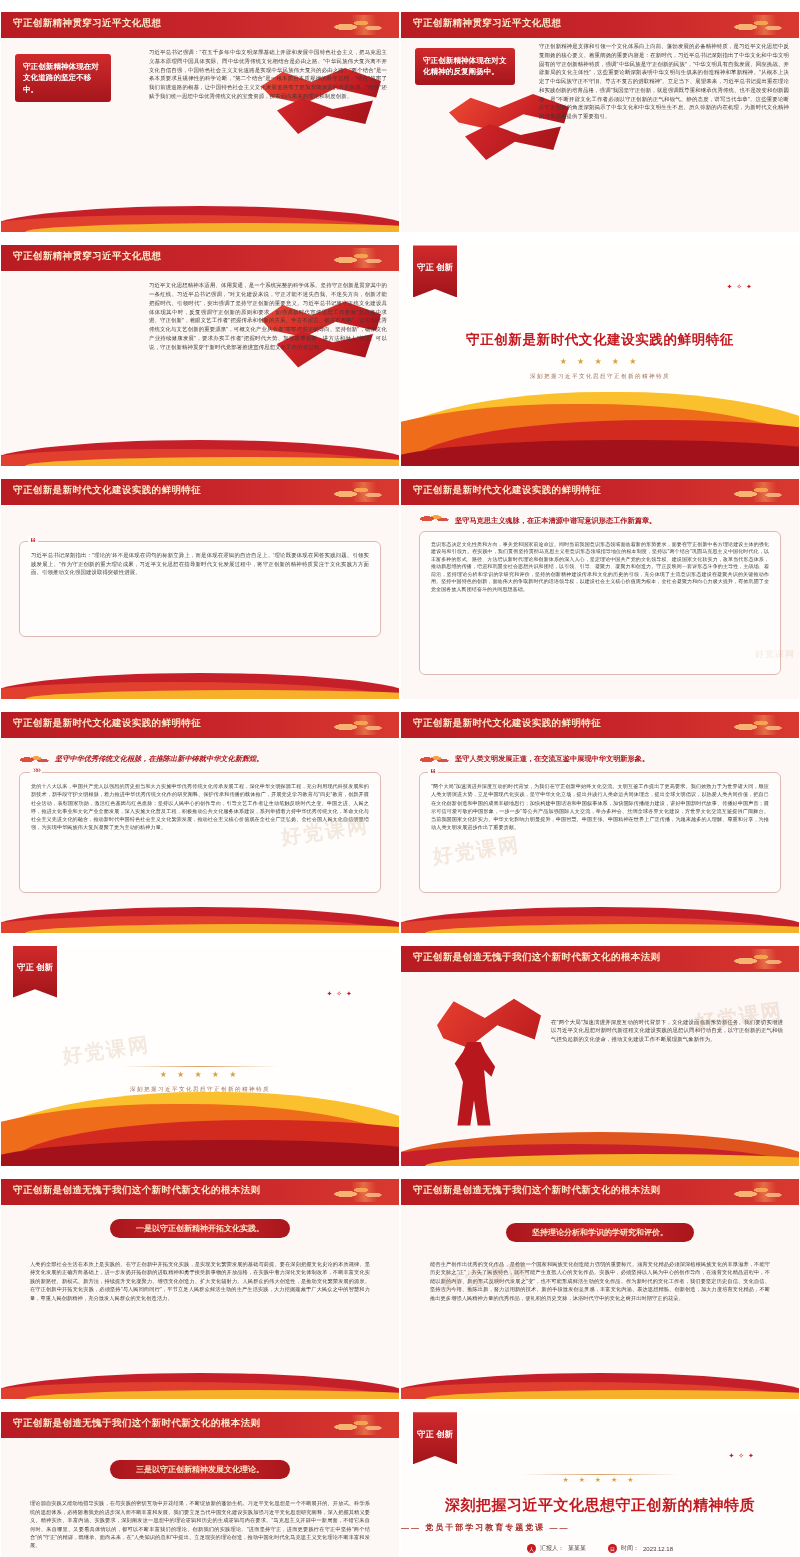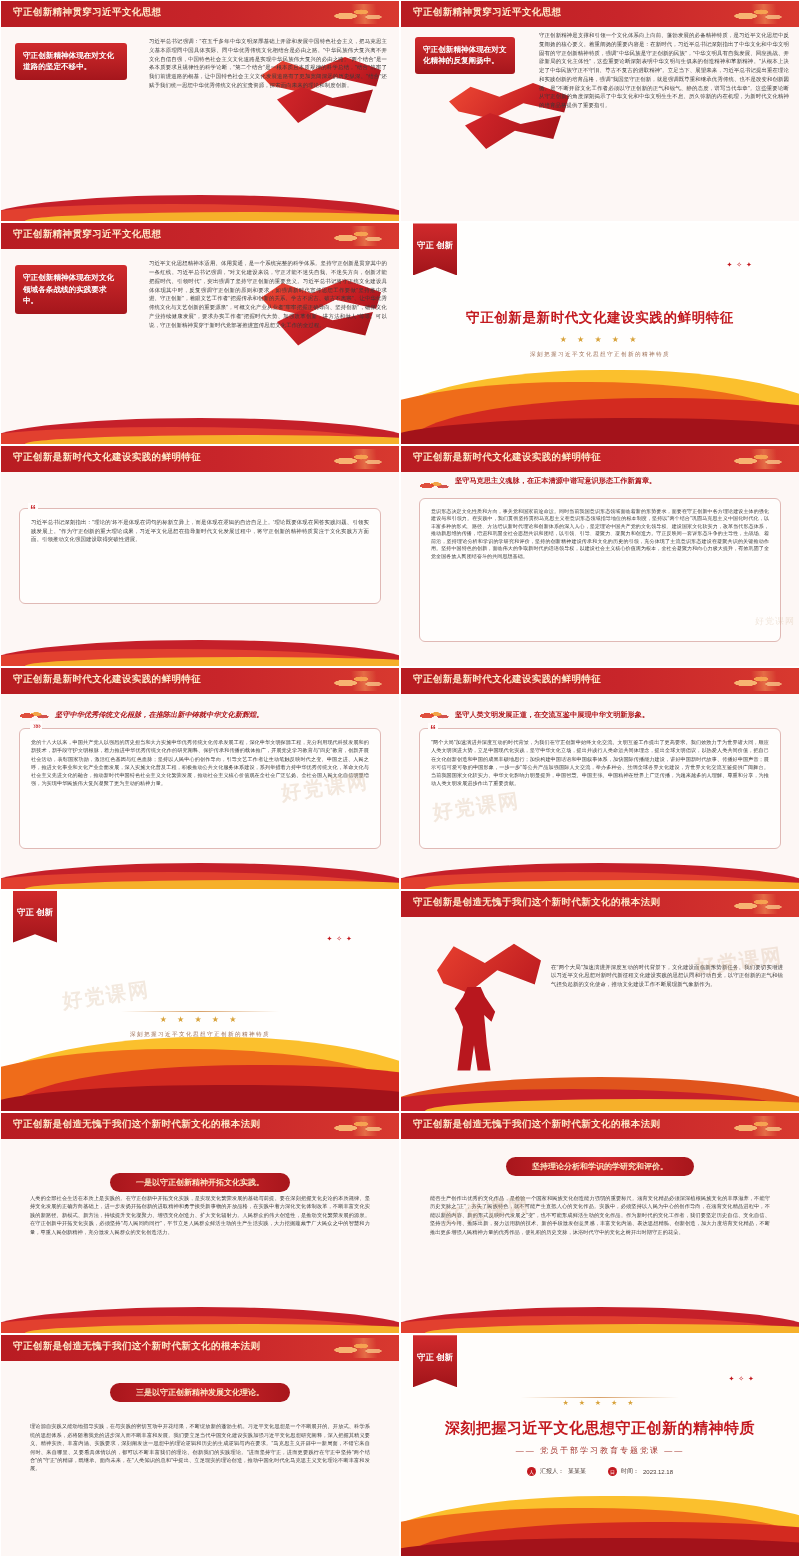--- a/index.html
+++ b/index.html
@@ -13,20 +13,21 @@
     grid-template-columns: 400px 400px;
     width: 800px;
   }
   .slide {
     width: 400px;
     height: 222.4px;
     position: relative;
     overflow: hidden;
     background: #fdf7f5;
     border: 0.5px solid #ffffff;
+    margin-top: 11px;
   }
   
   .topbar {
     position: absolute; top: 0; left: 0; right: 0; height: 26px;
     background: linear-gradient(90deg,#b81c22 0%, #c8252a 55%, #d8392f 100%);
   }
   .topbar-title {
     position: absolute; top: 5px; left: 12px;
     color: #ffe9c8; font-size: 9.5px; font-weight: bold; letter-spacing: .4px;
     white-space: nowrap;
@@ -81,21 +82,21 @@
     color: #b01a20; font-size: 7.2px; font-weight: bold;
   }
   .sub-orn {
     position:absolute; left:14px; width:34px; height:14px;
     background:
       radial-gradient(ellipse at 35% 55%, rgba(220,60,40,.9) 0 22%, transparent 23%),
       radial-gradient(ellipse at 62% 45%, rgba(240,150,40,.85) 0 18%, transparent 19%),
       radial-gradient(ellipse at 82% 62%, rgba(200,40,35,.8) 0 14%, transparent 15%);
   }
   .banner-label {
-    position: absolute; left: 14px; top: 42px; width: 112px;
+    position: absolute; left: 14px; top: 42px; width: 96px;
     background: linear-gradient(180deg,#d02a2c,#a5161c);
     color: #fff; font-size: 7.6px; font-weight: bold; line-height: 1.5;
     padding: 7px 8px; border-radius: 3px;
   }
   .flag-art {
     position: absolute; right: 8px; top: 38px; width: 140px; height: 100px;
   }
   .flag-art .f1 {
     position:absolute; left:10px; top:18px; width:120px; height:46px;
     background: linear-gradient(130deg,#ef4a34,#c41c22 70%,#96121a);
@@ -151,22 +152,22 @@
     background: linear-gradient(180deg,#d12a2c,#a1141a);
     clip-path: polygon(0 0, 100% 0, 100% 100%, 50% 84%, 0 100%);
     color:#fff; font-size:8.4px; font-weight:bold; line-height:1.35;
     display:flex; align-items:center; justify-content:center; text-align:center; padding-bottom:8px;
   }
   .cover .maintitle {
     position:absolute; left:0; right:0; top:84px; text-align:center;
     color:#c3191f; font-size:15px; font-weight:bold; letter-spacing:.5px;
   }
   .cover .subtitle {
-    position:absolute; left:0; right:0; top:110px; text-align:center;
-    color:#a2302a; font-size:8px; letter-spacing:2px;
+    position:absolute; left:0; right:0; top:110px; 
+    color:#a2302a; font-size:8px; letter-spacing:2px;font-weight:bold;
   }
   .meta-row {
     position:absolute; left:0; right:0; top:132px;
     display:flex; justify-content:center; gap:22px;
   }
   .meta {
     display:flex; align-items:center; gap:4px; font-size:6px; color:#4a3a36;
   }
   .meta .ic {
     width:9px; height:9px; border-radius:50%; background:#c3191f; color:#fff;
@@ -233,21 +234,20 @@
     <div style="position:absolute;left:138px;right:10px;top:30px;bottom:16px;" class="body-text">守正创新精神是支撑和引领一个文化体系向上向前、蓬勃发展的必备精神特质，是习近平文化思想中反复阐扬的核心要义。着重阐扬的重要内容是：在新时代，习近平总书记深刻指出了中华文化和中华文明固有的守正创新精神特质，强调"中华民族是守正创新的民族"，"中华文明具有自我发展、回应挑战、开辟新局的文化主体性"，这些重要论断深刻表明中华文明与生俱来的创造精神和革新精神。"从根本上决定了中华民族守正不守旧、尊古不复古的进取精神"。立足当下、展望未来，习近平总书记提出重在理论和实践创新的培育品格，强调"我国坚守正创新，就是强调既尊重和继承优秀传统、也不是改变和创新因循、是"不断开辟文化工作者必须以守正创新的正气和锐气、静的态度，谱写当代华章"。这些重要论断从守正创新的角度深刻揭示了中华文化和中华文明生生不息、历久弥新的内在机理，为新时代文化精神的培育品格提供了重要指引。</div>
   </div>
 
   <div class="slide">
     <div class="topbar">
       <div class="topbar-title">守正创新精神贯穿习近平文化思想</div>
       <div class="topbar-orn">
           <div class="dragon"></div>
         </div>
     </div>
-    <div class="banner-label">守正创新精神体现在对文化领域各条战线的实践要求中。</div>
     <div class="flag-art">
         <div class="f1"></div>
         <div class="f2"></div>
       </div>
     <div style="position:absolute;left:148px;right:12px;top:36px;bottom:28px;" class="body-text">习近平文化思想精神本适用、体用贯通，是一个系统完整的科学体系。坚持守正创新是贯穿其中的一条红线。习近平总书记强调，"对文化建设来说，守正才能不迷失自我、不迷失方向，创新才能把握时代、引领时代"，突出强调了坚持守正创新的重要意义。习近平总书记将守正统文化建设具体体现其中时，反复强调守正创新的原则和要求，如强调新时代宣传思想工作要做"坚持推中求进、守正创新"，着眼文艺工作者"把握传承和创新的关系、学古不泥古、破古不离宗"、让中华优秀传统文化与文艺创新的重要源泉"，可概文化产业从业者"牢牢把握正确导向、坚持创新"，确保文化产业持续健康发展"，要求办实工作者"把握时代大势、加强改革创新，讲方法和做人"等等。可以说，守正创新精神贯穿于新时代党部署推进宣传思想文化工作的全过程。</div>
     <div class="botwave">
         <i class="w1"></i>
         <i class="w2"></i>
         <i class="w3"></i>
       </div>
@@ -287,21 +287,21 @@
   </div>
 
   <div class="slide">
     <div class="topbar">
       <div class="topbar-title">守正创新是新时代文化建设实践的鲜明特征</div>
       <div class="topbar-orn">
           <div class="dragon"></div>
         </div>
     </div>
     <div class="sub-orn" style="top:32px;"></div>
-    <div class="subhead" style="top:30px;">坚守马克思主义魂脉，在正本清源中谱写意识形态工作新篇章。</div>
+    <div class="subhead" style="top:37px;">坚守马克思主义魂脉，在正本清源中谱写意识形态工作新篇章。</div>
     <div class="card" style="top:52px;bottom:24px;">
       <div class="body-text" style="font-size:5px;line-height:1.5;">意识形态决定文化性质和方向，事关党和国家前途命运。同时当前我国意识形态领域面临着新的形势要求，面要在守正创新中各方理论建设主体的强化建设与和引领力。在实践中，我们贯彻坚持贯彻马克思主义在意识形态领域指导地位的根本制度，坚持以"两个结合"巩固马克思主义中国化时代化，以丰富多种的形式、路径、方法增认新时代理论和创新体系的深入人心，坚定理论中国共产党的文化领导权、建设国家文化软实力，改革当代形态体系，推动新思维的传播，增进和巩固全社会思想共识和团结，以引领、引导、凝聚力、凝聚力和创造力。守正反映同一套诉形态斗争的主导性，主战场、着前沿，坚持理论分析和学识的学研究和评价，坚持的创新精神建设传承和文化的历史的引领，充分体现了主流意识形态建设在凝聚共识的关键推动作用。坚持中国特色的创新，面临伟大的争取新时代的话语领导权，以建设社会主义核心价值观为根本，全社会凝聚力和向心力极大提升，有效巩固了全党全国各族人民团结奋斗的共同思想基础。</div>
     </div>
     <div class="sm-watermark">好党课网</div>
   </div>
 
   <div class="slide">
     <div class="topbar">
       <div class="topbar-title">守正创新是新时代文化建设实践的鲜明特征</div>
       <div class="topbar-orn">
@@ -379,21 +379,21 @@
     <div class="watermark" style="right:16px;top:26%;">好党课网</div>
   </div>
 
   <div class="slide">
     <div class="topbar">
       <div class="topbar-title">守正创新是创造无愧于我们这个新时代新文化的根本法则</div>
       <div class="topbar-orn">
           <div class="dragon"></div>
         </div>
     </div>
-    <div class="pill" style="top:60px;">一是以守正创新精神开拓文化实践。</div>
+    <div class="pill" style="top:40px;">一是以守正创新精神开拓文化实践。</div>
     <div class="card" style="top:72px;bottom:34px;border:none;background:transparent;">
       <div class="body-text" style="font-size:5.2px;">人类的全部社会生活在本质上是实践的。在守正创新中开拓文化实践，是实现文化繁荣发展的基础与前提。要在深刻把握文化史论的本质规律、坚持文化发展的正确方向基础上，进一步发扬开拓创新的进取精神和勇于接受新事物的开放品格，在实践中着力深化文化体制改革，不断丰富文化实践的新路径、新模式、新方法，持续提升文化凝聚力、增强文化创造力、扩大文化辐射力。人民群众的伟大创造性，是推动文化繁荣发展的源泉。在守正创新中开拓文化实践，必须坚持"与人民同向同行"，平节立足人民群众鲜活生动的生产生活实践，大力挖掘蕴藏于广大民众之中的智慧和力量，尊重人民创新精神，充分激发人民群众的文化创造活力。</div>
     </div>
     <div class="botwave">
         <i class="w1"></i>
         <i class="w2"></i>
         <i class="w3"></i>
       </div>
   </div>
 

